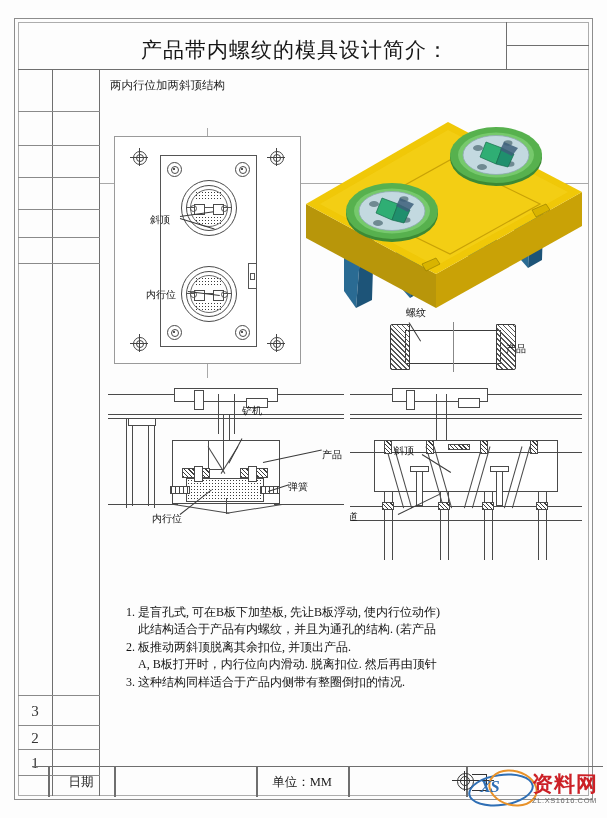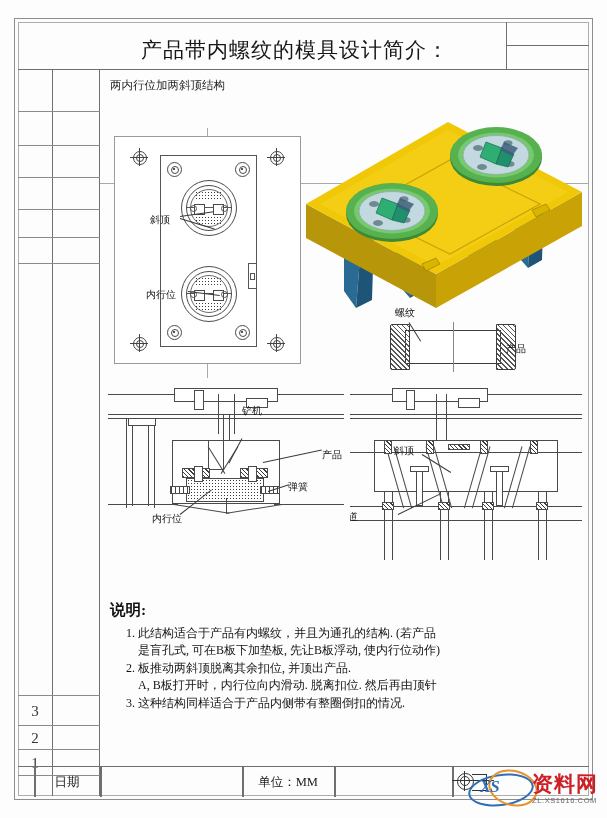--- a/index.html
+++ b/index.html
@@ -99,21 +99,21 @@
   .dotfill{background-image:radial-gradient(#3a3a3a 0.7px,transparent 0.8px);background-size:3px 3px;}
 
   
   .notes{position:absolute;left:104px;top:600px;width:482px;}
   .notes-h{font-size:15.5px;font-weight:bold;color:#111;margin-left:6px;}
   .notes ol{margin:4px 0 0 0;padding-left:34px;}
   .notes li{font-size:12px;line-height:17px;color:#141414;margin-bottom:1px;}
   .notes li .cont{display:block;}
 
   
-  .tb{position:absolute;left:18px;top:766px;width:571px;height:37px;box-sizing:border-box;border-top:1.5px solid #6f6f6f;}
+  .tb{position:absolute;left:32px;top:766px;width:571px;height:37px;box-sizing:border-box;border-top:1.5px solid #6f6f6f;}
   .tb .cell{position:absolute;top:0;height:30px;box-sizing:border-box;display:flex;align-items:center;justify-content:center;font-size:12.5px;color:#1b1b1b;white-space:nowrap;}
   .tb .vdiv{position:absolute;top:0;height:30px;width:1.5px;background:#6f6f6f;}
 
   .proj-sym{position:absolute;left:452px;top:772px;width:42px;height:18px;}
   .proj-sym .circ{position:absolute;left:5px;top:1px;width:15px;height:15px;border-radius:50%;border:1.3px solid #333;}
   .proj-sym .circ2{position:absolute;left:8.4px;top:4.4px;width:8px;height:8px;border-radius:50%;border:1.3px solid #333;}
   .proj-sym .trl{position:absolute;left:20px;top:1.5px;width:14px;height:15px;border:1.2px solid #333;border-left:none;}
   .proj-sym .ch{position:absolute;left:0;top:7.5px;width:42px;height:1px;background:#333;}
   .proj-sym .cv{position:absolute;left:12.2px;top:-1px;width:1px;height:20px;background:#333;}
 
@@ -297,21 +297,21 @@
         <polygon points="202,62 214,68 208,81 196,78" fill="#1f8f6d" stroke="#166b4b" stroke-width="0.7"></polygon>
         <polygon points="204,56 218,62 212,70 200,64" fill="#3d5f7a" opacity="0.85"></polygon>
       </g>
     </svg>
 
     <div class="thread-view">
       <div class="thread-body"></div>
       <div class="thread-wall l"></div>
       <div class="thread-wall r"></div>
       <div class="thread-cl"></div>
-      <div class="lbl" style="left:30px;top:-2px;text-align:right;">螺纹</div>
+      <div class="lbl" style="left:41px;top:-2px;text-align:right;">螺纹</div>
       <div class="lead" style="left:44px;top:14px;width:22px;transform:rotate(58deg);"></div>
       <div class="lbl" style="left:141px;top:34px;">产品</div>
     </div>
 
     <div class="xs xs-left">
 
       <div class="ln lnh" style="left:0;top:6px;width:236px;"></div>
       <div class="ln lnh" style="left:0;top:26px;width:236px;"></div>
       <div class="ln lnh" style="left:0;top:30px;width:236px;"></div>
       <div class="blk" style="left:66px;top:0px;width:104px;height:14px;"></div>
@@ -413,25 +413,24 @@
 
       <div class="lbl" style="left:44px;top:56px;">斜顶</div>
       <div class="lead" style="left:72px;top:66px;width:34px;transform:rotate(32deg);"></div>
       <div class="lbl" style="left:-42px;top:122px;">内行位滑道</div>
       <div class="lead" style="left:48px;top:126px;width:46px;transform:rotate(-26deg);"></div>
     </div>
 
   </div>
 
   <div class="notes">
-    <div class="notes-h">说明:</div>
     <ol>
       <li>
+        <span class="cont">是盲孔式, 可在B板下加垫板, 先让B板浮动, 使内行位动作)</span>
         <span class="cont">此结构适合于产品有内螺纹，并且为通孔的结构. (若产品</span>
-        <span class="cont">是盲孔式, 可在B板下加垫板, 先让B板浮动, 使内行位动作)</span>
       </li>
       <li>
         <span class="cont">板推动两斜顶脱离其余扣位, 并顶出产品.</span>
         <span class="cont">A, B板打开时，内行位向内滑动. 脱离扣位. 然后再由顶针</span>
       </li>
       <li>
         <span class="cont">这种结构同样适合于产品内侧带有整圈倒扣的情况.</span>
       </li>
     </ol>
   </div>

